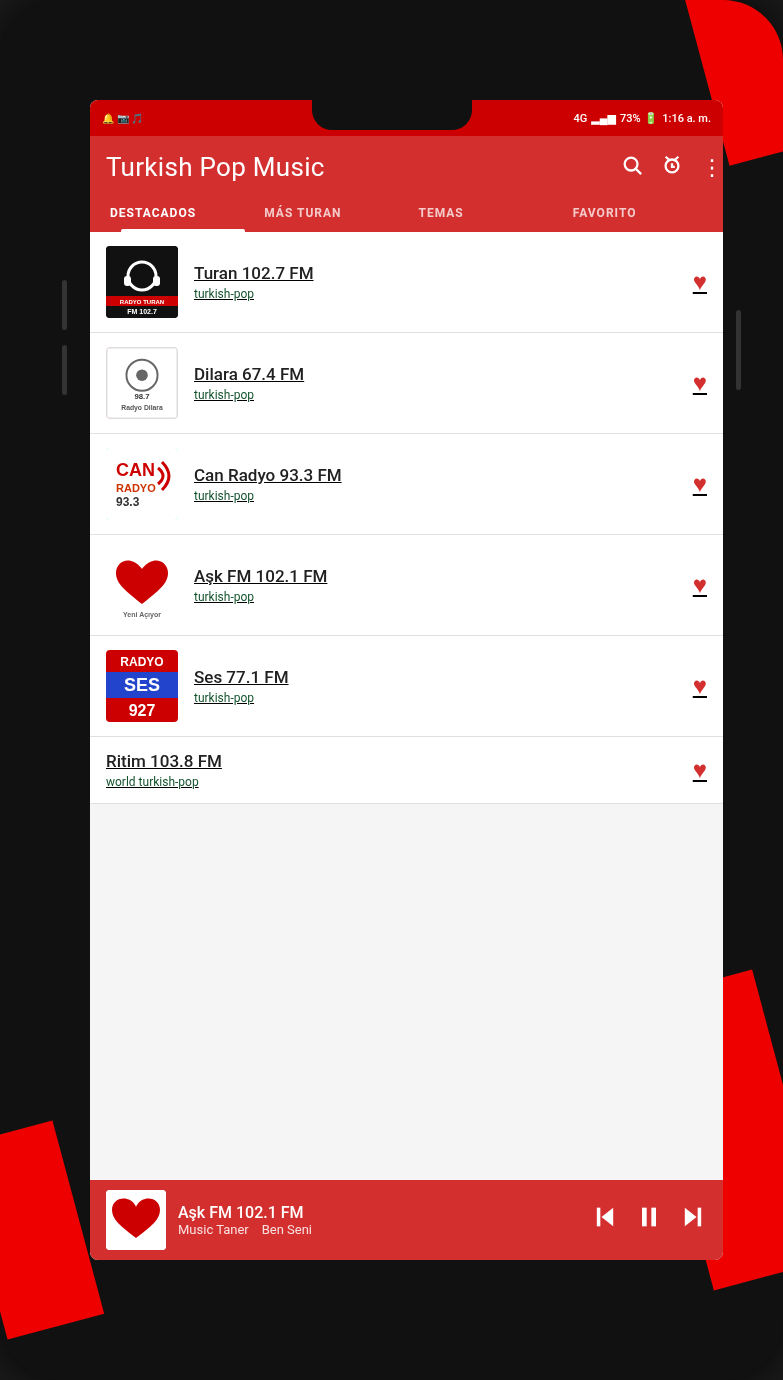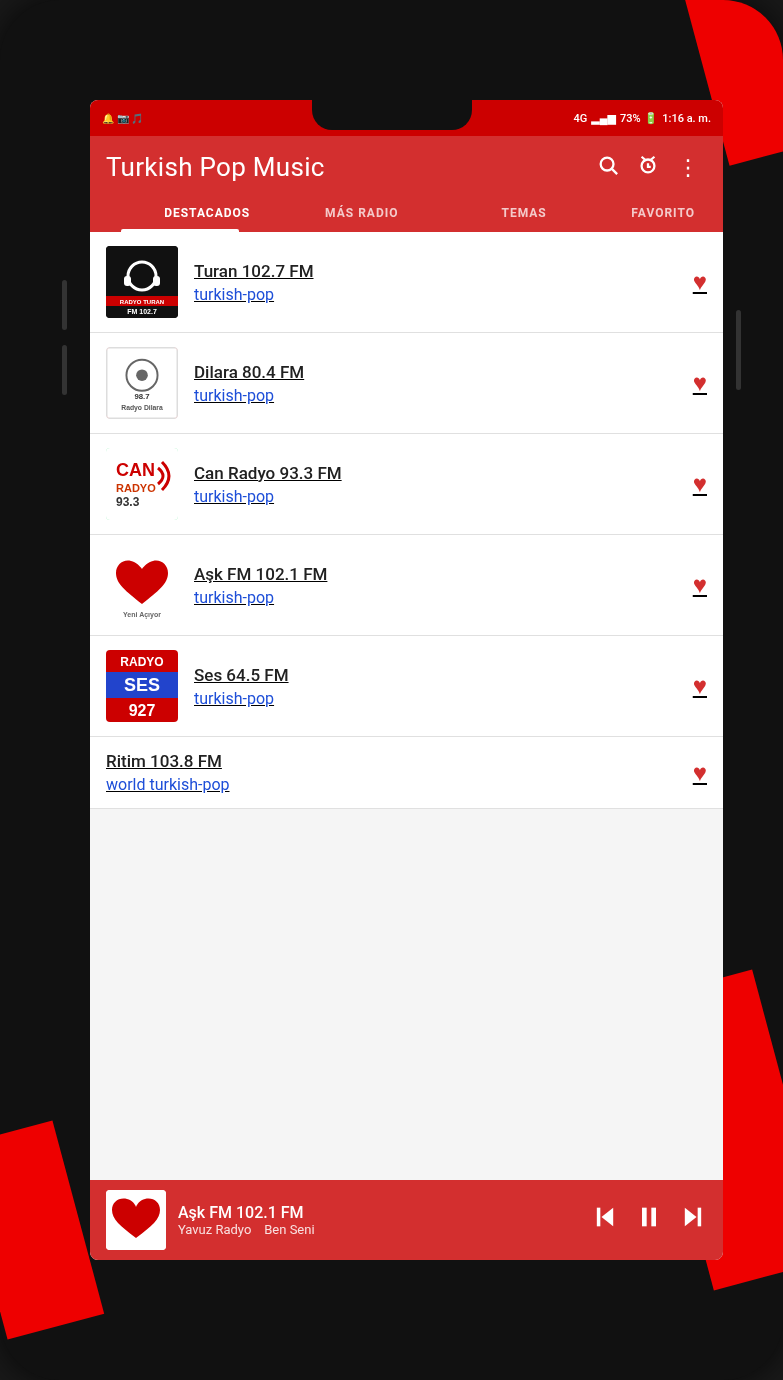--- a/index.html
+++ b/index.html
@@ -89,21 +89,21 @@
     .status-right {
       display: flex;
       align-items: flex-start;
       gap: 4px;
       font-size: 11px;
     }
 
     
     .app-header {
       background: #d32f2f;
-      padding: 16px 24px 0 16px;
+      padding: 16px 0 0 16px;
     }
     .header-top {
       display: flex;
       align-items: center;
       justify-content: space-between;
       margin-bottom: 12px;
     }
     .app-title {
       color: #fff;
       font-size: 26px;
@@ -121,21 +121,21 @@
       cursor: pointer;
     }
 
     
     .tabs {
       display: flex;
       background: #d32f2f;
     }
     .tab {
       flex: 1;
-      text-align: right;
+      text-align: left;
       padding: 12px 4px;
       font-size: 12px;
       font-weight: 700;
       color: rgba(255,255,255,0.75);
       letter-spacing: 1px;
       cursor: pointer;
       position: relative;
     }
     .tab.active {
       color: #fff;
@@ -220,22 +220,22 @@
     .radio-info {
       flex: 1;
     }
     .radio-name {
       font-size: 17px;
       font-weight: 500;
       color: #212121;
       margin-bottom: 4px;
     }
     .radio-genre {
-      font-size: 16px;
-      color: #1d4ed8;
+      font-size: 12px;
+      color: #14532d;
     }
     .heart-icon {
       color: #d32f2f;
       font-size: 24px;
       cursor: pointer;
       flex-shrink: 0;
     }
 
     
     .now-playing {
@@ -367,21 +367,21 @@
           </span>
           <span class="header-icon">⋮</span>
         </div>
       </div>
 
       <div class="tabs">
         <div class="tab active">
           <span>DESTACADOS</span>
         </div>
         <div class="tab">
-          <span>MÁS RADIO</span>
+          <span>MÁS TURAN</span>
         </div>
         <div class="tab">
           <span>TEMAS</span>
         </div>
         <div class="tab">
           <span>FAVORITO</span>
         </div>
       </div>
     </div>
 
@@ -414,21 +414,21 @@
             <svg viewBox="0 0 72 72" width="72" height="72" xmlns="http://www.w3.org/2000/svg">
               <rect width="72" height="72" fill="white" stroke="#ddd" stroke-width="1"></rect>
 
               <circle cx="36" cy="28" r="16" fill="none" stroke="#666" stroke-width="2"></circle>
               <circle cx="36" cy="28" r="6" fill="#666"></circle>
               <text x="36" y="52" text-anchor="middle" fill="#333" font-size="8" font-family="Arial" font-weight="bold">98.7</text>
               <text x="36" y="64" text-anchor="middle" fill="#555" font-size="7" font-family="Arial">Radyo Dilara</text>
             </svg>
           </div>
           <div class="radio-info">
-            <div class="radio-name">Dilara 80.4 FM</div>
+            <div class="radio-name">Dilara 67.4 FM</div>
             <div class="radio-genre">turkish-pop</div>
           </div>
           <span class="heart-icon">♥</span>
         </div>
 
         <div class="radio-item">
           <div class="radio-logo logo-can">
             <svg viewBox="0 0 72 72" width="72" height="72" xmlns="http://www.w3.org/2000/svg">
               <rect width="72" height="72" fill="white"></rect>
               <text x="10" y="28" fill="#cc0000" font-size="18" font-family="Arial" font-weight="900">CAN</text>
@@ -471,21 +471,21 @@
               <text x="36" y="16" text-anchor="middle" fill="white" font-size="12" font-family="Arial" font-weight="bold">RADYO</text>
 
               <rect x="0" y="22" width="72" height="26" fill="#2244cc"></rect>
               <text x="36" y="41" text-anchor="middle" fill="white" font-size="18" font-family="Arial" font-weight="900">SES</text>
 
               <rect x="0" y="48" width="72" height="24" fill="#cc0000"></rect>
               <text x="36" y="66" text-anchor="middle" fill="white" font-size="16" font-family="Arial" font-weight="bold">927</text>
             </svg>
           </div>
           <div class="radio-info">
-            <div class="radio-name">Ses 64.5 FM</div>
+            <div class="radio-name">Ses 77.1 FM</div>
             <div class="radio-genre">turkish-pop</div>
           </div>
           <span class="heart-icon">♥</span>
         </div>
 
         <div class="radio-item">
           <div class="radio-info">
             <div class="radio-name">Ritim 103.8 FM</div>
             <div class="radio-genre">world  turkish-pop</div>
           </div>
@@ -498,21 +498,21 @@
     <div class="now-playing">
       <div class="np-logo">
         <svg viewBox="0 0 60 60" width="60" height="60" xmlns="http://www.w3.org/2000/svg">
           <rect width="60" height="60" fill="white"></rect>
           <path d="M30 48 C14 36 6 29 6 20 C6 12 13 7 21 9 C26 10 29 14 30 17 C31 14 34 10 39 9 C47 7 54 12 54 20 C54 29 46 36 30 48Z" fill="#cc0000"></path>
         </svg>
       </div>
       <div class="np-info">
         <div class="np-station">Aşk FM 102.1 FM</div>
         <div class="np-artist">
-          <span>Yavuz Radyo</span>
+          <span>Music Taner</span>
           &nbsp;&nbsp;
           <span>Ben Seni</span>
         </div>
       </div>
       <div class="np-controls">
         <span class="np-btn">
           <svg width="28" height="28" viewBox="0 0 24 24" fill="white">
             <polygon points="19,20 9,12 19,4"></polygon>
             <rect x="5" y="4" width="3" height="16" fill="white"></rect>
           </svg>

